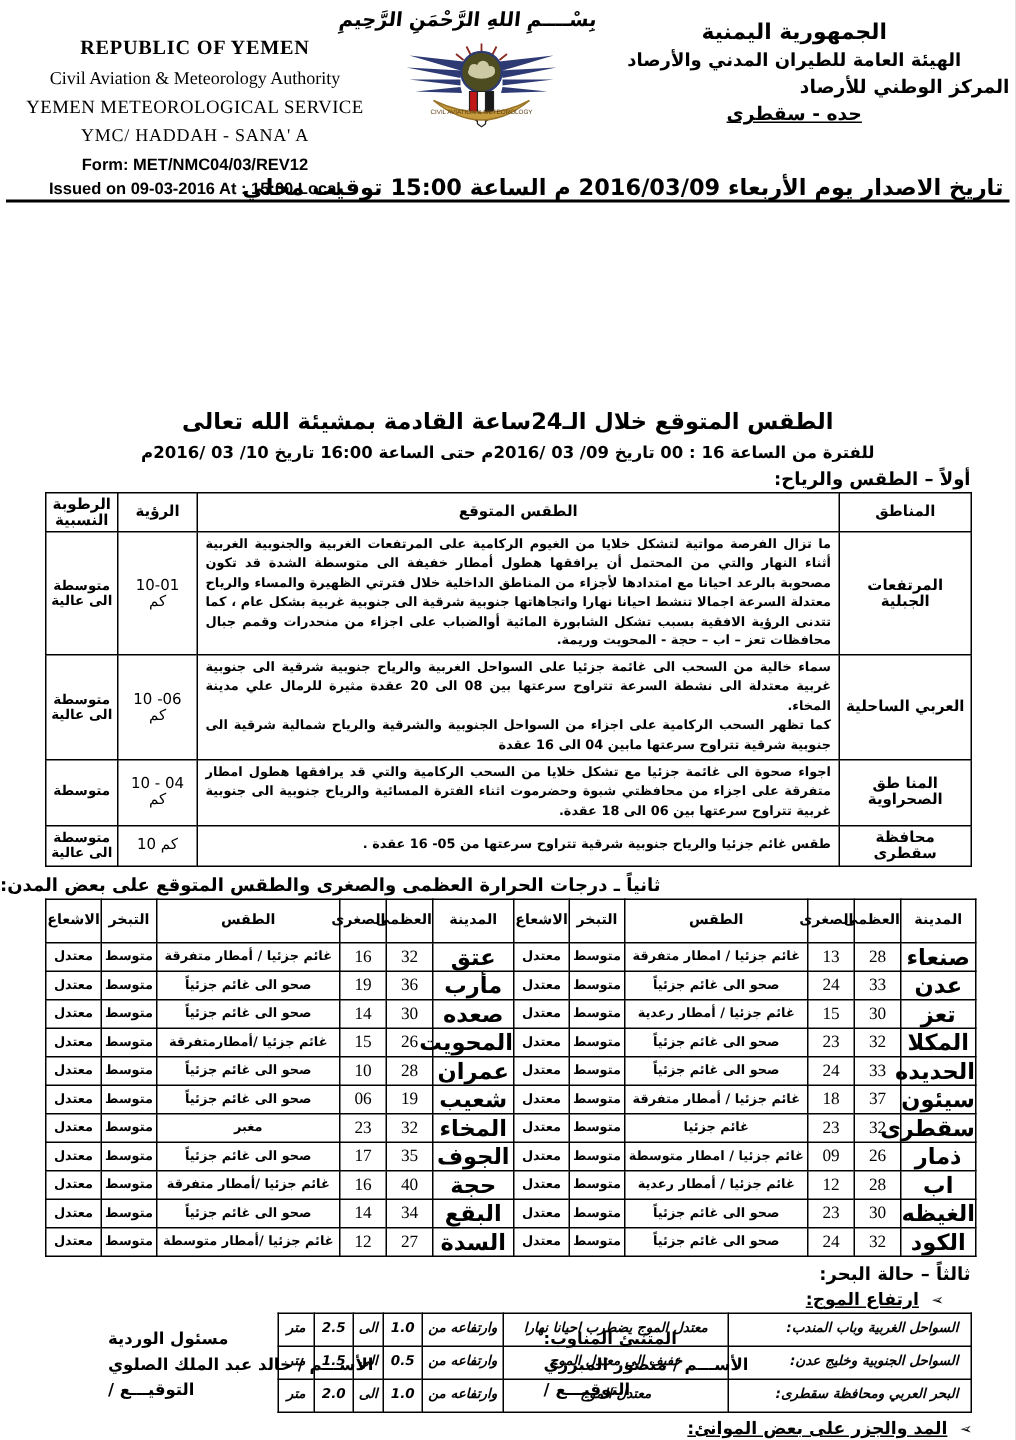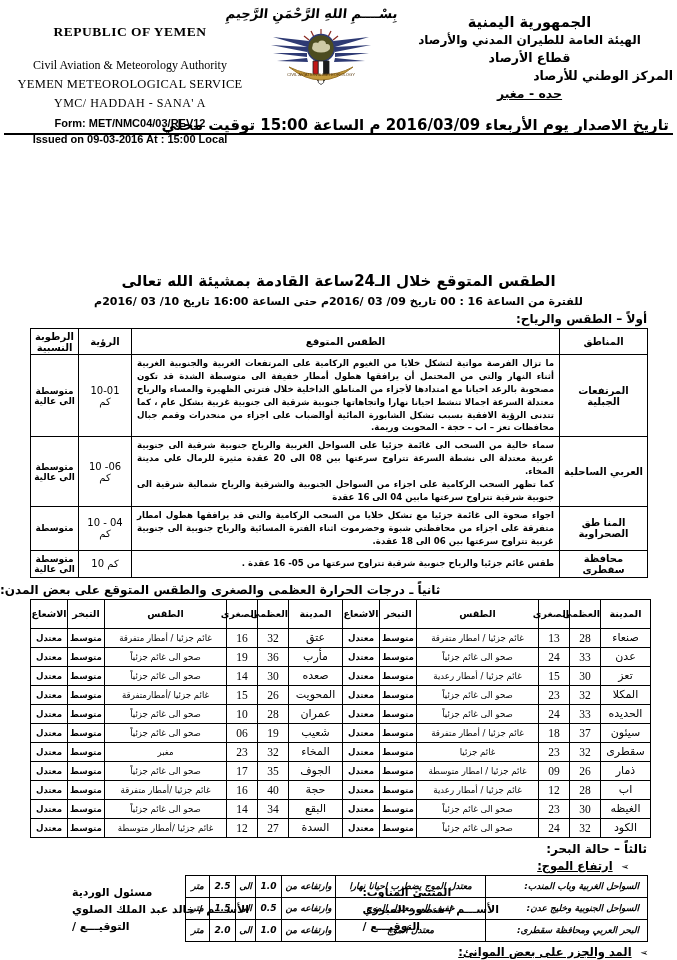--- a/index.html
+++ b/index.html
@@ -3,21 +3,21 @@
 <meta charset="utf-8">
 <style>
   * { margin:0; padding:0; box-sizing:border-box; }
   body { background:#888; }
   .page { width:677px; height:960px; background:#fff; color:#000;
           font-family:"DejaVu Sans", sans-serif; position:relative; overflow:hidden; margin:0 auto; }
 
   
   .hdr { display:flex; flex-direction:row; padding:6px 4px 0 4px; height:128px; }
   .hdr-en { width:252px; text-align:center; font-family:"Liberation Serif", serif; padding-top:18px; }
-  .hdr-en .l1 { font-size:13.5px; font-weight:bold; letter-spacing:.5px; margin-bottom:18px;}
+  .hdr-en .l1 { font-size:13.5px; font-weight:bold; letter-spacing:.5px; margin-bottom:5px;}
   .hdr-en .l2 { font-size:12px; margin-bottom:4px;}
   .hdr-en .l3 { font-size:12.5px; margin-bottom:4px; letter-spacing:.3px;}
   .hdr-en .l4 { font-size:12px; margin-bottom:6px; letter-spacing:.5px;}
   .hdr-en .l5 { font-family:"Liberation Sans", sans-serif; font-size:11px; font-weight:bold; margin-bottom:4px;}
   .hdr-en .l6 { font-family:"Liberation Sans", sans-serif; font-size:11px; font-weight:bold;}
   .hdr-c  { width:130px; text-align:center; }
   .bismillah { font-size:13px; font-weight:bold; white-space:nowrap; margin:0 0 2px -30px; transform:skewX(-6deg); }
   .hdr-ar { flex:1; direction:rtl; text-align:center; font-weight:bold; padding-top:8px; }
   .hdr-ar .a1 { font-size:14.5px; margin-bottom:3px;}
   .hdr-ar .a2 { font-size:12px; margin-bottom:3px;}
@@ -42,23 +42,23 @@
   .t1 th { font-size:10px; font-weight:bold; height:26px; }
   .t1 .region { font-size:10px; font-weight:bold; text-align:center; padding:0 2px; }
   .t1 .fc { font-size:8.6px; font-weight:bold; text-align:justify; text-align-last:right; padding:2px 5px; line-height:1.5; }
   .t1 .vis { font-size:10px; font-weight:normal; text-align:center; }
   .t1 .hum { font-size:9px;  font-weight:bold; text-align:center; }
 
   
   .t2 { direction:rtl; width:617px; margin:2px 30px 0 30px; }
   .t2 th { font-size:9.5px; font-weight:bold; height:29px; }
   .t2 td { height:19px; text-align:center; }
-  .t2 .city { font-size:11px; font-weight:normal; }
+  .t2 .city { font-size:15px; font-weight:bold; }
   .t2 .num  { font-family:"Liberation Serif", serif; font-size:11.5px; }
-  .t2 .wx   { font-size:8.6px; font-weight:normal; }
+  .t2 .wx   { font-size:8.6px; font-weight:bold; }
   .t2 .sm   { font-size:8.6px; font-weight:bold; }
 
   
   .arrow { display:inline-block; transform:scaleX(-1); font-size:10px; margin-left:4px; }
   .sub-h { direction:rtl; text-align:right; font-size:11.5px; font-weight:bold; margin:3px 48px 2px 0; }
   .sub-h .u { text-decoration:underline; }
 
   
   .t3 { direction:rtl; width:462px; margin:1px 29px 0 auto; }
   .t3 td { height:22px; font-size:9px; font-weight:bold; text-align:center;font-style:italic; }
@@ -125,23 +125,22 @@
           <path d="M54.7 38 L60 38 L60 50 C59 54 57 56.5 54.7 58 Z" fill="#1a1a1a"></path>
         </g>
 
         <path d="M20 44 Q52 70 84 44 Q54 60 20 44 Z" fill="#c49a3c" stroke="#9a7428" stroke-width="1"></path>
         <text x="52" y="53" text-anchor="middle" font-size="4.2" fill="#5a3c10" font-family="Liberation Sans, sans-serif">CIVIL AVIATION &amp; METEOROLOGY</text>
       </svg>
     </div>
     <div class="hdr-ar">
       <div class="a1">الجمهورية اليمنية</div>
       <div class="a2">الهيئة العامة للطيران المدني والأرصاد</div>
-      <div class="a3">قطاع الأرصاد</div>
       <div class="a4">المركز الوطني للأرصاد</div>
-      <div class="a5">حده - مغبر</div>
+      <div class="a5">حده - سقطرى</div>
     </div>
   </div>
   <div class="issue-line">تاريخ الاصدار يوم الأربعاء  2016/03/09 م  الساعة  15:00  توقيت محلي</div>
   <div class="divider"></div>
 
   <div class="title">الطقس المتوقع خلال الـ24ساعة القادمة بمشيئة الله تعالى</div>
   <div class="period">للفترة من الساعة  16 : 00 تاريخ 09/ 03 /2016م حتى الساعة  16:00 تاريخ  10/ 03 /2016م</div>
 
   <div class="h-right">أولاً – الطقس والرياح:</div>
 

